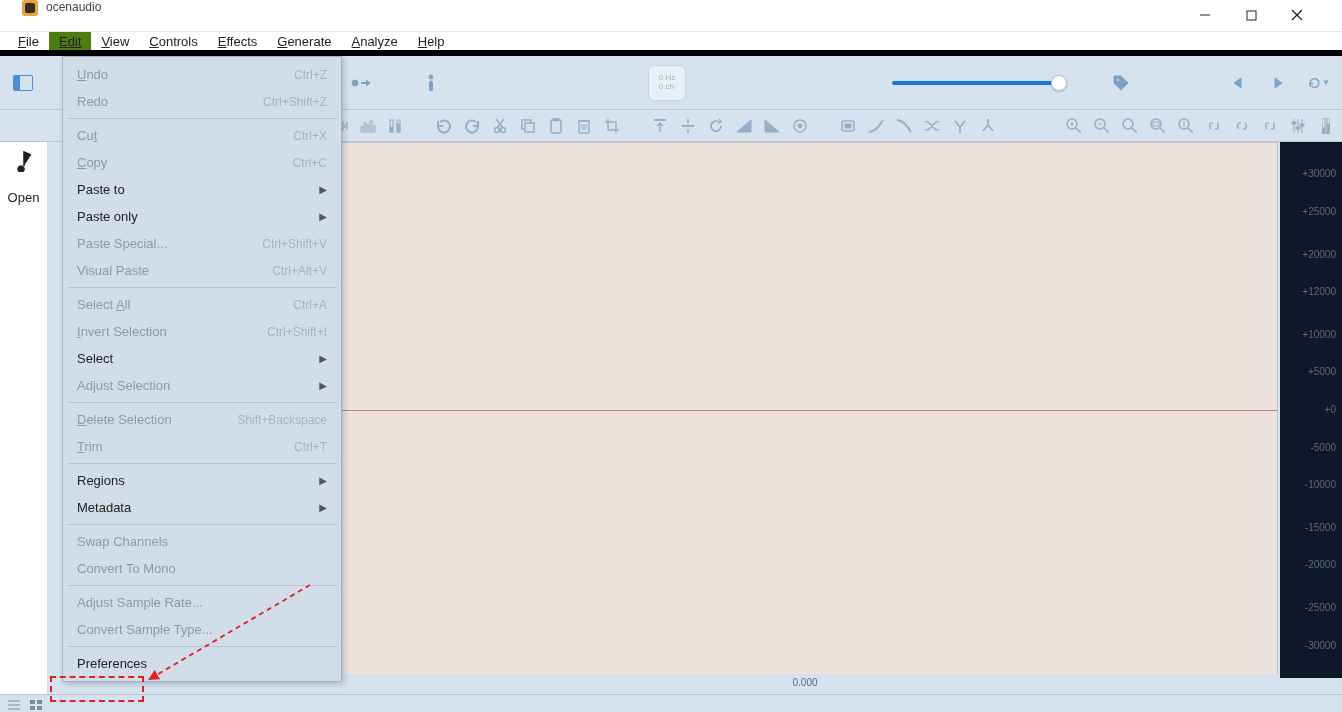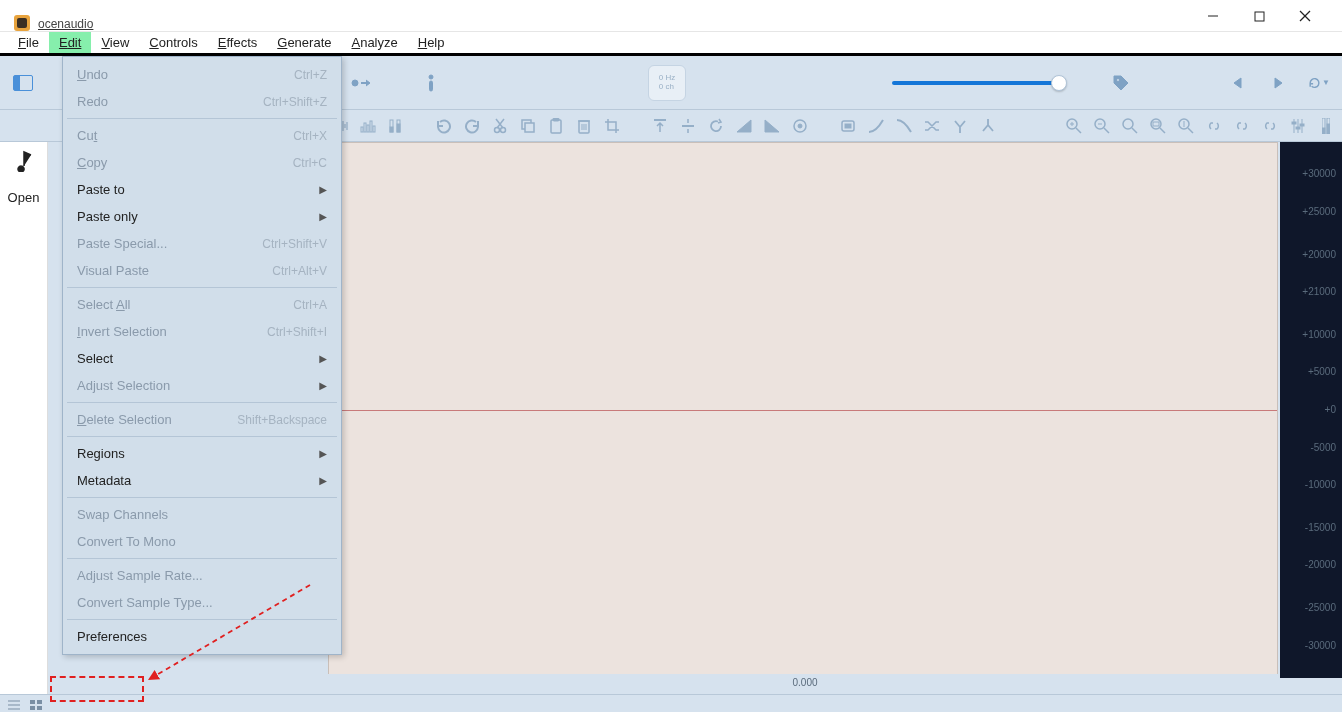--- a/index.html
+++ b/index.html
@@ -1,29 +1,29 @@
 <!DOCTYPE html>
 <html><head>
 <meta charset="utf-8">
 <style>
 * { box-sizing: border-box; margin: 0; padding: 0; font-family: "Segoe UI", Tahoma, sans-serif; }
 body { width: 1342px; height: 712px; background: #fff; overflow: hidden; position: relative; font-size: 13px; color: #333; }
 
 
-.titlebar { height: 32px; display: flex; align-items: flex-end; padding: 0 14px; border-bottom: 1px solid #e6e6e6; text-decoration: underline; }
+.titlebar { height: 32px; display: flex; align-items: flex-start; padding: 0 22px; border-bottom: 1px solid #e6e6e6; }
 .titlebar .logo { width: 16px; height: 16px; background: #e8a33d; border-radius: 3px; margin-right: 8px; position: relative; }
 .titlebar .logo::after { content:""; position:absolute; inset:3px; background:#3b2f23; border-radius:2px; }
 .titlebar .title { font-size: 12px; color: #444; }
 .winbtns { margin-left: auto; display: flex; }
 .winbtn { width: 46px; height: 30px; display:flex; align-items:center; justify-content:center; font-size:14px; color:#222; }
 
 
-.menubar { height: 24px; display: flex; align-items: stretch; padding: 0 8px; background: #fff; border-bottom: 3px solid #000000; }
+.menubar { height: 24px; display: flex; align-items: stretch; padding: 0 8px; background: #fff; border-bottom: 6px solid #000000; }
 .menuitem { padding: 0 10px; display:flex; align-items:center; font-size:13px; color:#222; }
-.menuitem.active { background:#86efac;text-decoration:underline; }
+.menuitem.active { background:#4d7c0f;text-decoration:underline; }
 .menuitem u { text-decoration: underline; }
 
 
 .transportbar { height: 54px; background: #d6e2ee; border-bottom: 1px solid #b8c8d8; display:flex; align-items:center; padding: 0 12px; gap: 18px; position:relative;}
 .ticon { width:22px; height:22px; display:inline-flex; align-items:center; justify-content:center; color:#7fa2c4; }
 .ticon svg { stroke:#7fa2c4; fill:#7fa2c4; }
 .counter-box { display:flex; align-items:center; background:#e8eff6; border:1px solid #c5d4e3; border-radius:6px; height:36px; padding:0 10px; gap:12px;justify-content:center;}
 .counter-meta { font-size:8px; color:#9ab0c6; line-height:1.1; text-align:left; }
 .counter-time { font-family: "Consolas", monospace; font-size:22px; letter-spacing:1px; color:#a8bccf; }
 .volume-track { width: 170px; height:4px; background:#1476d8; border-radius:2px; position:relative; }
@@ -402,21 +402,21 @@
     <div class="sidebar-text">Open</div>
   </div>
   <div class="canvas-wrap">
     <div class="canvas">
       <div class="zero-line"></div>
     </div>
     <div class="amp-ruler" id="amp-ruler">
         <div class="amp-tick" style="top: calc(6% - 6px);">+30000</div>
         <div class="amp-tick" style="top: calc(13% - 6px);">+25000</div>
         <div class="amp-tick" style="top: calc(21% - 6px);">+20000</div>
-        <div class="amp-tick" style="top: calc(28% - 6px);">+21000</div>
+        <div class="amp-tick" style="top: calc(28% - 6px);">+12000</div>
         <div class="amp-tick" style="top: calc(36% - 6px);">+10000</div>
         <div class="amp-tick" style="top: calc(43% - 6px);">+5000</div>
         <div class="amp-tick" style="top: calc(50% - 6px);">+0</div>
         <div class="amp-tick" style="top: calc(57% - 6px);">-5000</div>
         <div class="amp-tick" style="top: calc(64% - 6px);">-10000</div>
         <div class="amp-tick" style="top: calc(72% - 6px);">-15000</div>
         <div class="amp-tick" style="top: calc(79% - 6px);">-20000</div>
         <div class="amp-tick" style="top: calc(87% - 6px);">-25000</div>
         <div class="amp-tick" style="top: calc(94% - 6px);">-30000</div>
       </div>
@@ -489,20 +489,24 @@
     </div>
     <div class="dd-item disabled">
       <span>Adjust Selection</span>
       <span class="arrow">▶</span>
     </div>
     <div class="dd-sep"></div>
     <div class="dd-item disabled">
       <span><u>D</u>elete Selection</span>
       <span class="shortcut">Shift+Backspace</span>
     </div>
+    <div class="dd-item disabled">
+      <span><u>T</u>rim</span>
+      <span class="shortcut">Ctrl+T</span>
+    </div>
     <div class="dd-sep"></div>
     <div class="dd-item">
       <span>Regions</span>
       <span class="arrow">▶</span>
     </div>
     <div class="dd-item">
       <span>Metadata</span>
       <span class="arrow">▶</span>
     </div>
     <div class="dd-sep"></div>

